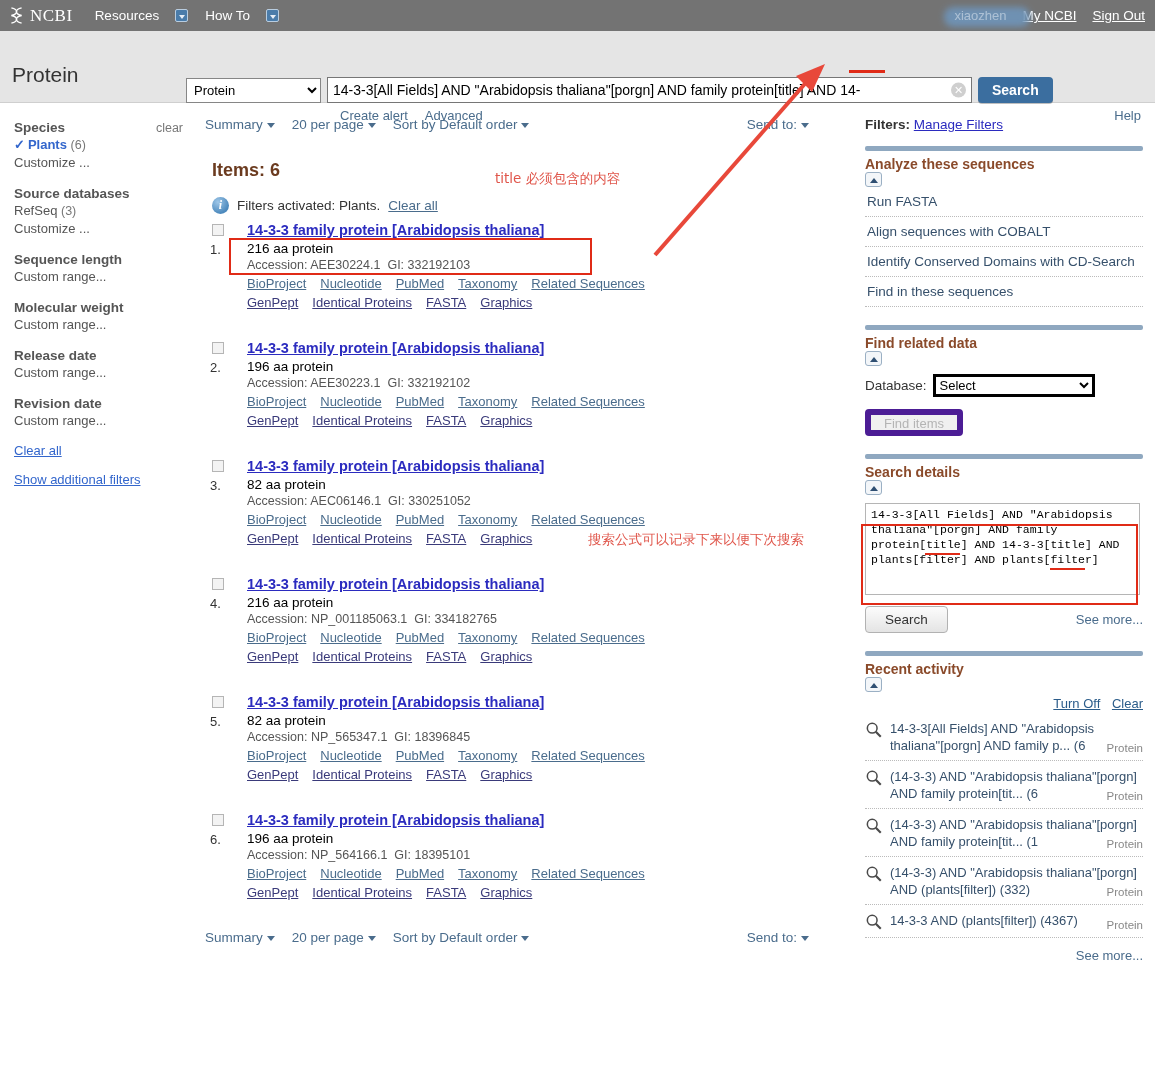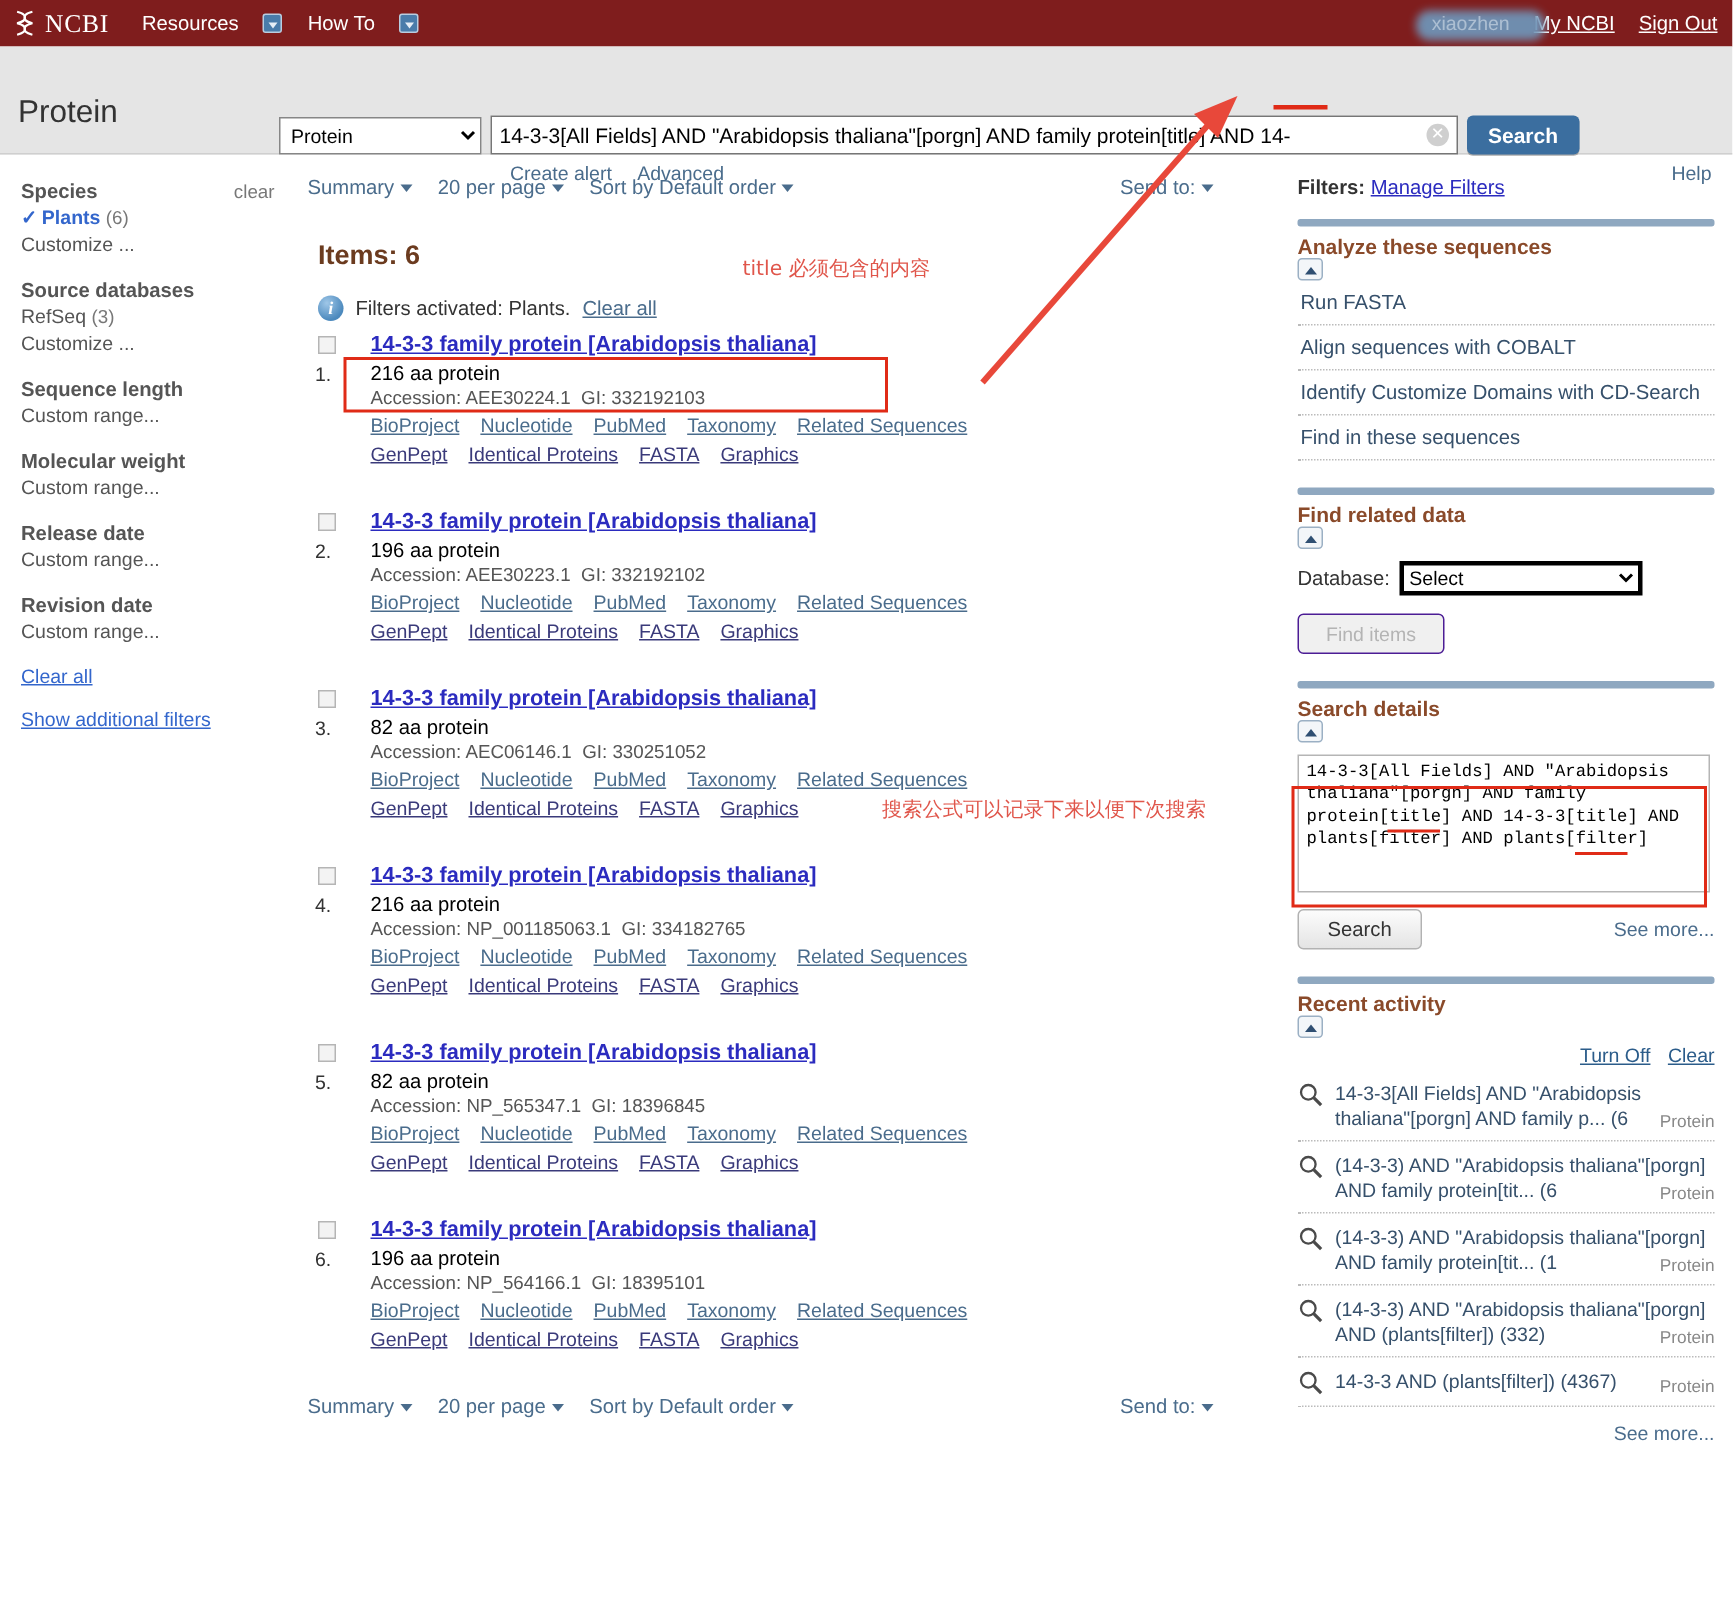--- a/index.html
+++ b/index.html
@@ -9,21 +9,21 @@
     background:#fff;
     font-family:"Liberation Sans", sans-serif;
     font-size:13px;
     color:#333;
     overflow:hidden;
     position:relative;
   }
 
   
   .topbar {
-    height:31px; background:#7f1d1d;
+    height:31px; background:#737373;
     display:flex; align-items:center;
     padding:0 10px 0 8px;
     color:#fff;
   }
   .ncbi-logo { display:flex; align-items:center; gap:5px; margin-right:22px; }
   .helix { width:17px; height:19px; display:block; }
   .ncbi-word { font-size:17px; letter-spacing:.5px; font-family:"Liberation Serif", serif; }
   .topmenu { display:flex; align-items:center; gap:17px; font-size:13.5px; }
   .topmenu-item { display:flex; align-items:center; gap:16px; cursor:pointer; }
   .caret-box {
@@ -164,21 +164,21 @@
     border-bottom:1px dotted #bbb; cursor:pointer;
   }
   .pl-item:last-child { border-bottom:1px dotted #bbb; }
   .db-row { display:flex; align-items:center; gap:6px; margin-top:8px; font-size:13.5px; }
   select.db2 {
     width:162px; height:23px; font-size:13px; border:3px solid #000000; background:#fff;
     font-family:"Liberation Sans", sans-serif;
   }
   .find-btn {
     margin-top:12px; width:98px; height:27px;
-    background:#f0f0f0; border:1px solid #4c1d95; border-radius:4px;
+    background:#f0f0f0; border:6px solid #4c1d95; border-radius:4px;
     color:#b4b4b4; font-size:13px; font-family:"Liberation Sans", sans-serif;
   }
   .sd-box {
     margin-top:8px; width:275px; height:92px;
     border:1px solid #b5b5b5; background:#fff;
     font-family:"Liberation Mono", monospace; font-size:11.5px;
     line-height:15px; color:#000; padding:3px 5px; position:relative;
     resize:none; overflow:hidden;
   }
   .sd-row2 { display:flex; align-items:center; margin-top:11px; }
@@ -423,21 +423,21 @@
     </div>
 
     <div class="panel">
       <div class="panel-top"></div>
       <div class="panel-head">
         <span class="panel-title">Analyze these sequences</span>
         <span class="collapse-btn"></span>
       </div>
       <div class="pl-item">Run FASTA</div>
       <div class="pl-item">Align sequences with COBALT</div>
-      <div class="pl-item">Identify Customize Domains with CD-Search</div>
+      <div class="pl-item">Identify Conserved Domains with CD-Search</div>
       <div class="pl-item">Find in these sequences</div>
     </div>
 
     <div class="panel">
       <div class="panel-top"></div>
       <div class="panel-head">
         <span class="panel-title">Find related data</span>
         <span class="collapse-btn"></span>
       </div>
       <div class="db-row">

